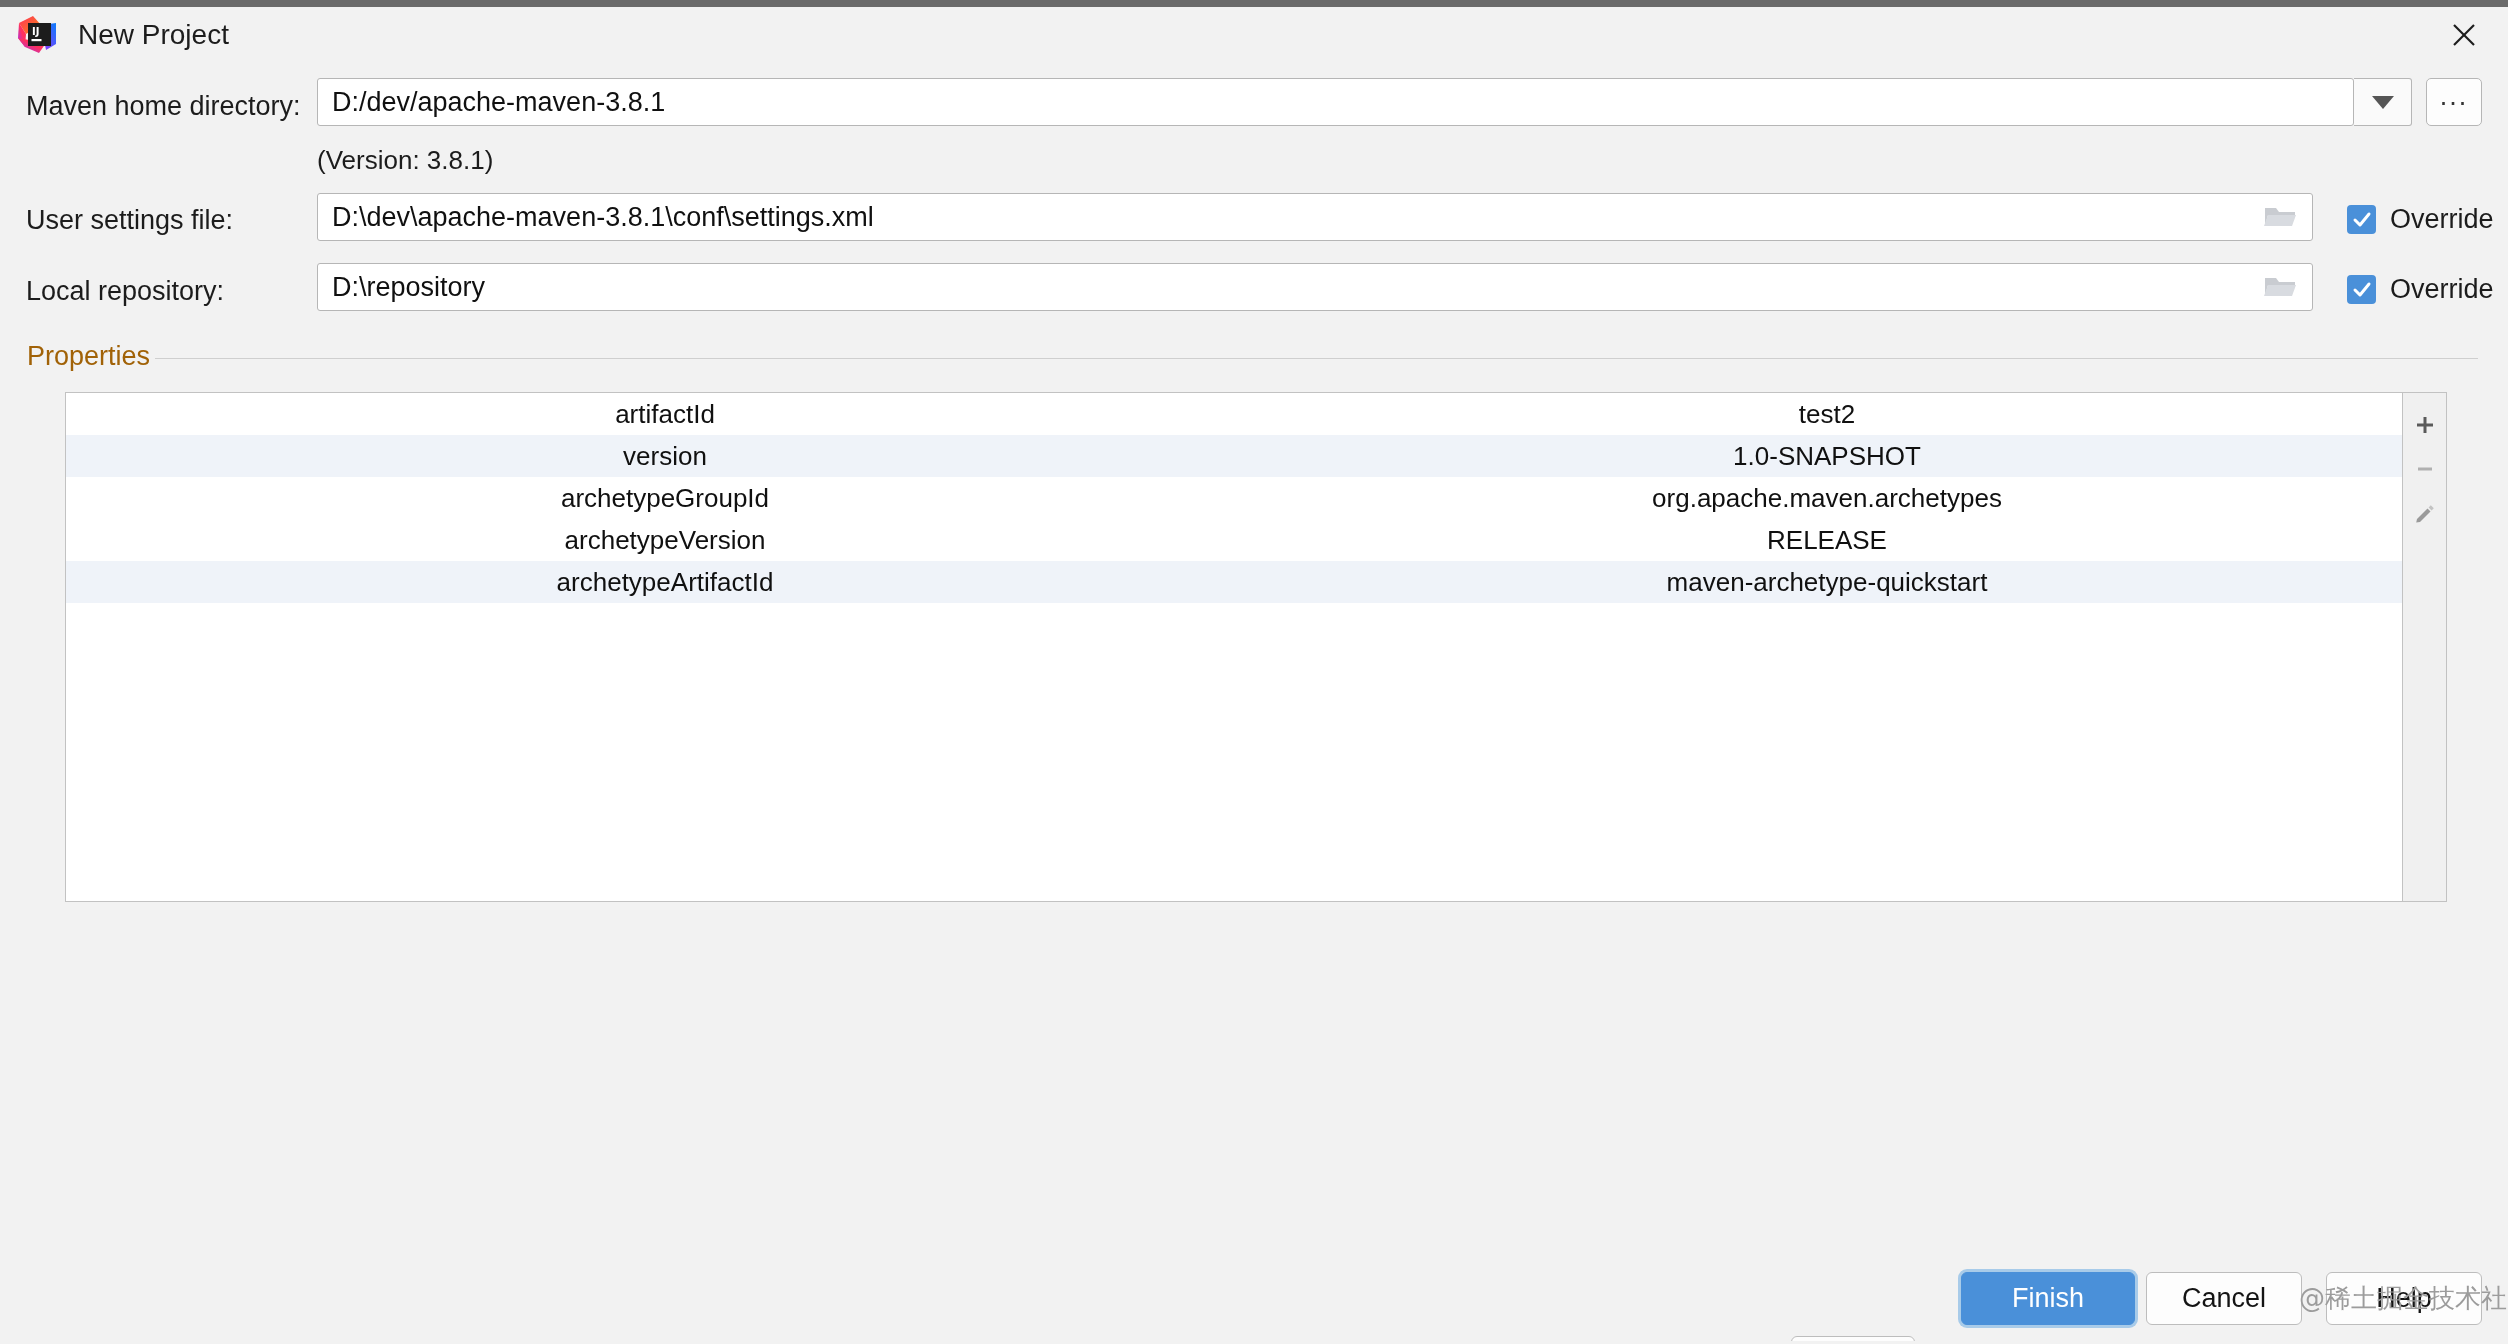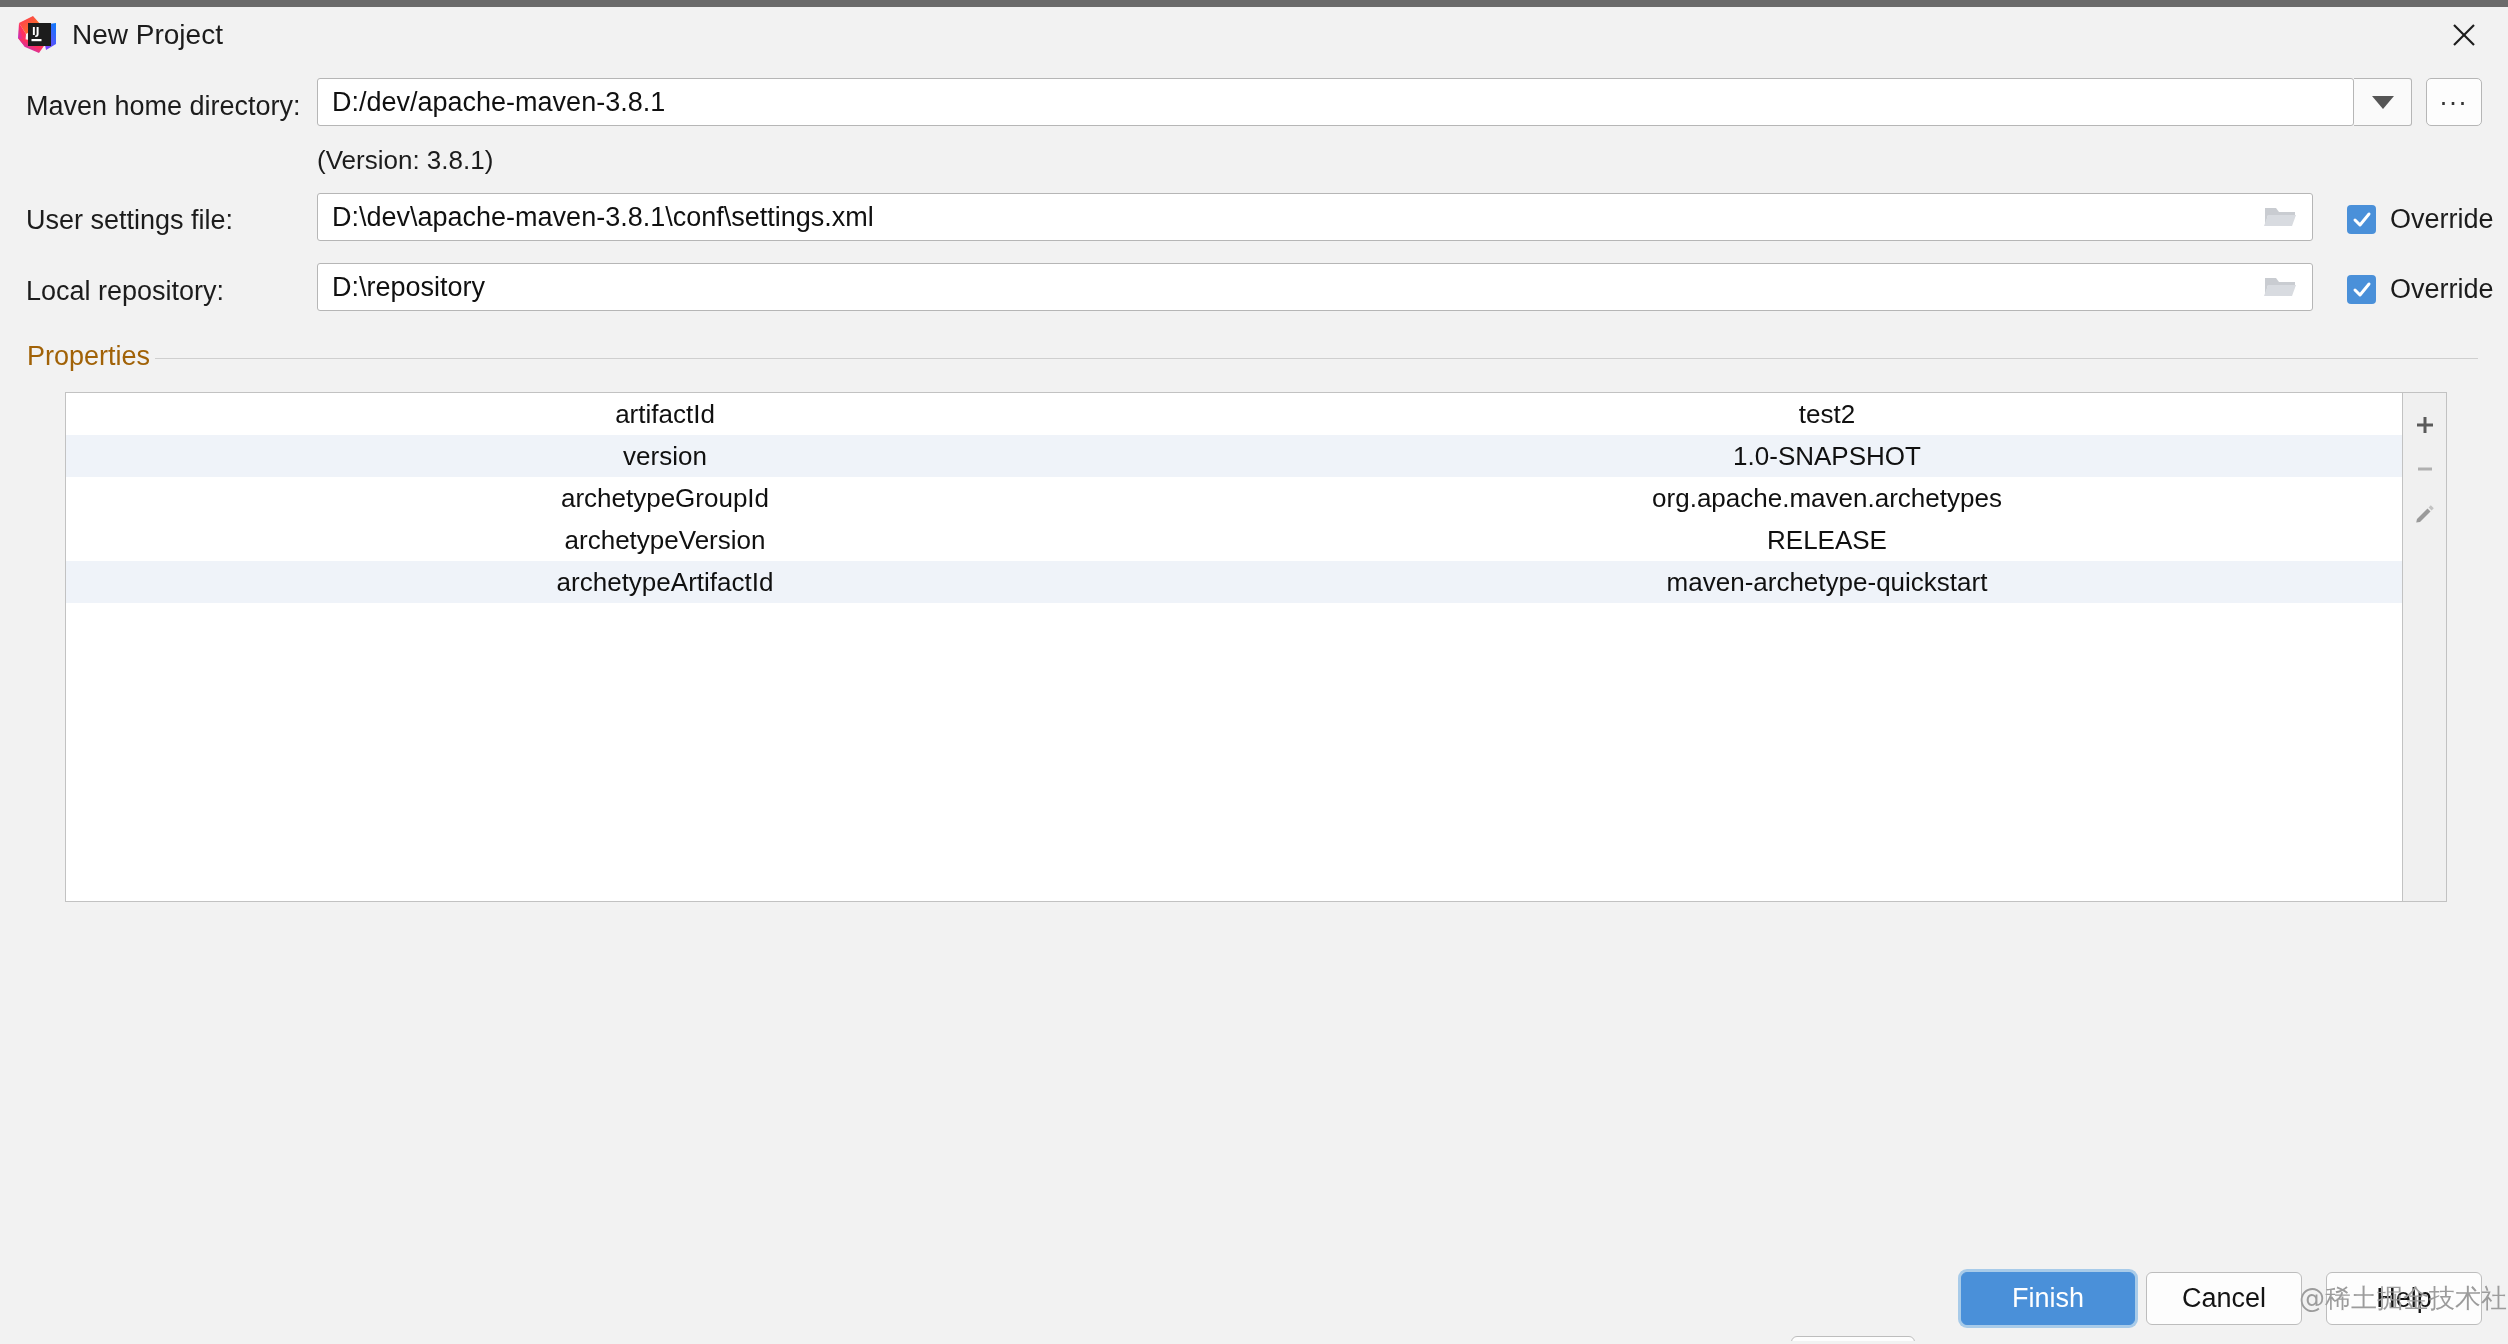--- a/index.html
+++ b/index.html
@@ -40,21 +40,21 @@
   
   .titlebar {
     position: absolute; top: 7px; left: 0;
     width: 2508px; height: 55px;
   }
   .ij-logo {
     position: absolute; left: 16px; top: 7px;
     width: 42px; height: 42px;
   }
   .title-text {
-    position: absolute; left: 72px; top: 8px;
+    position: absolute; left: 78px; top: 8px;
     font-size: 28px; color: #1c1c1c;
     line-height: 40px;
     white-space: nowrap;
   }
   .close-btn {
     position: absolute; right: 18px; top: 5px;
     width: 52px; height: 46px;
     display: flex; align-items: center; justify-content: center;
     cursor: pointer;
   }

